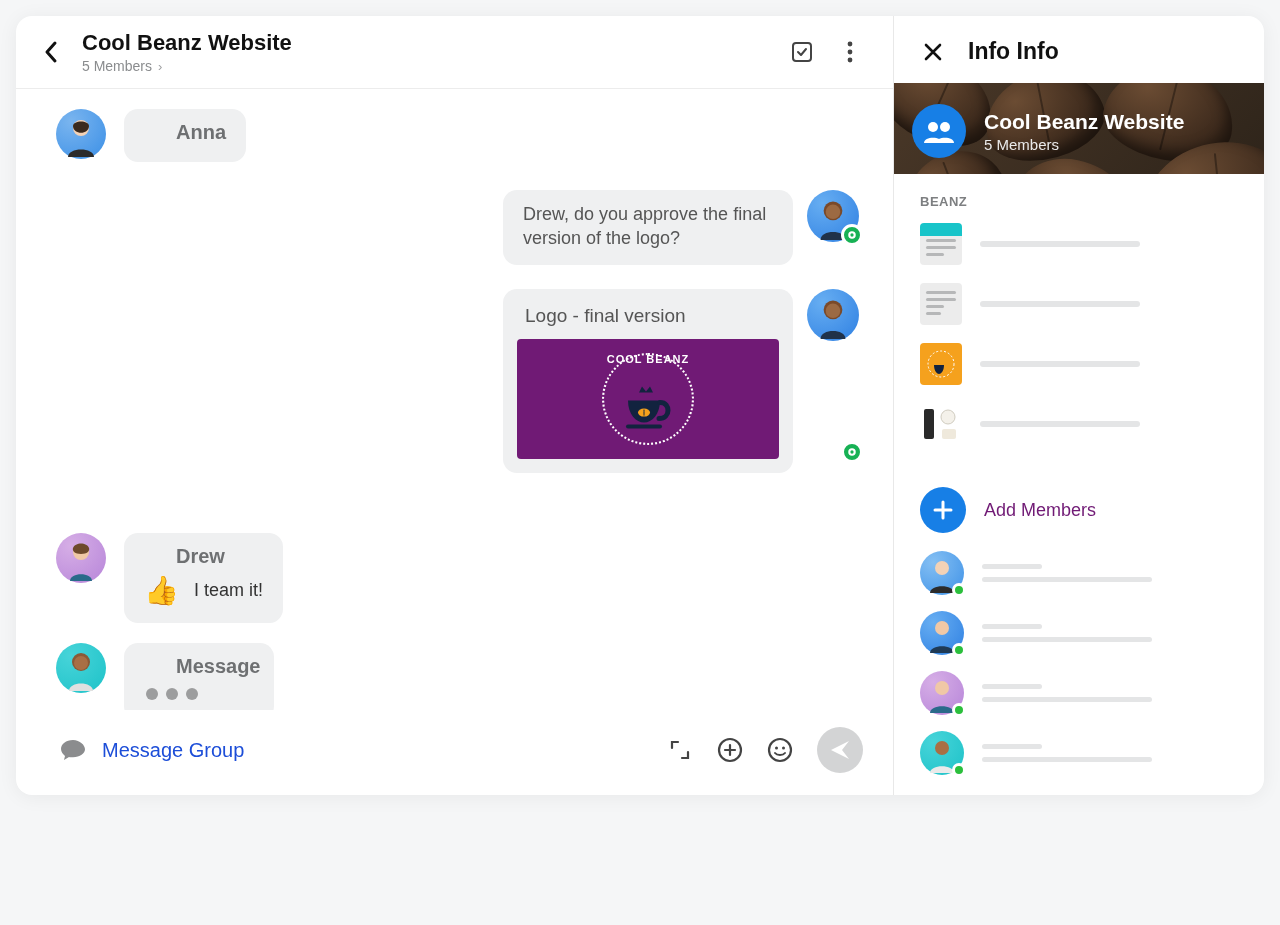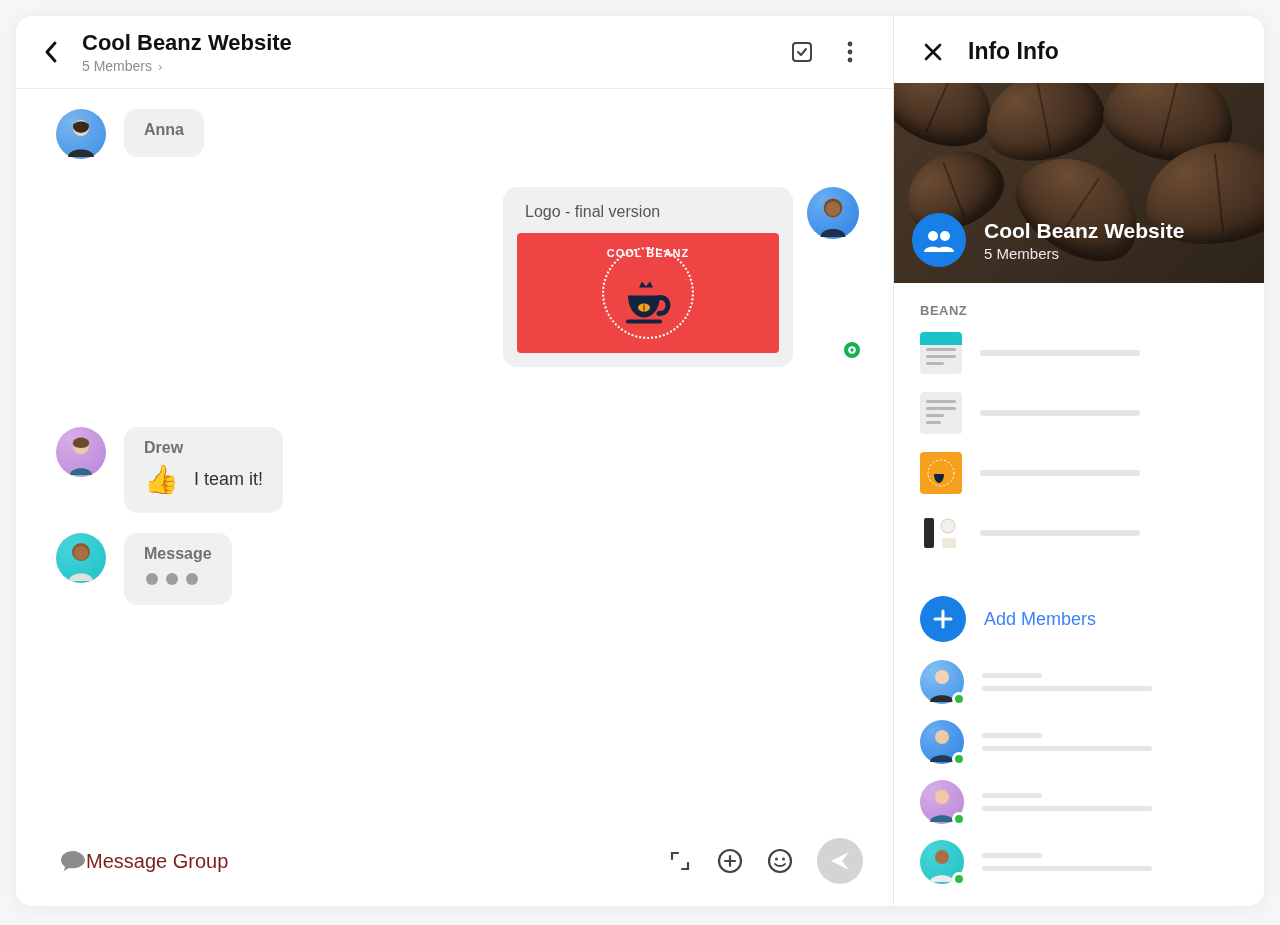--- a/index.html
+++ b/index.html
@@ -7,21 +7,21 @@
   body {
     font-family: -apple-system, BlinkMacSystemFont, "Segoe UI", Arial, sans-serif;
     background: #f5f6f7;
     display: flex;
     justify-content: center;
     align-items: flex-start;
     padding: 16px;
   }
   .app {
     width: 1248px;
-    height: 890px;
+    height: 779px;
     background: #fff;
     border-radius: 16px;
     box-shadow: 0 2px 20px rgba(0,0,0,0.06);
     display: flex;
     overflow: hidden;
   }
   
   .chat {
     flex: 1;
     display: flex;
@@ -49,42 +49,42 @@
   .avatar.blue2 { background: radial-gradient(circle at 30% 25%, #67aef2, #2f80e2); }
   .avatar.purple { background: radial-gradient(circle at 30% 25%, #d6aee6, #b785d9); }
   .avatar.teal  { background: radial-gradient(circle at 30% 25%, #47d4d9, #1dc2c8); }
   .avatar.blue3 { background: radial-gradient(circle at 30% 25%, #84bff3, #3f92e7); }
   .avatar svg.person { position:absolute; inset:0; }
   .bubble {
     background:#eff0f1; border-radius:14px; padding:12px 20px 14px 20px;
     max-width: 350px; position:relative;
   }
   .bubble.wide { max-width: 400px; }
-  .msg-name { font-weight:600; color:#6e7072; font-size:16px; margin-bottom:4px;}
+  .msg-name { font-weight:600; color:#6e7072; font-size:20px; margin-bottom:4px;margin-left:32px;}
   .msg-text { font-size:18px; color:#333; line-height:1.35; }
   .status-badge { position:absolute; bottom:-4px; right:-4px; width:22px; height:22px; border-radius:50%; background:#17b154; border:3px solid #fff; display:flex; align-items:center; justify-content:center;}
   .status-badge svg { width:12px; height:10px;}
   .msg-right-group { display:flex; flex-direction:column; gap:24px; align-items:flex-end; margin-bottom:40px;}
   .msg-right-group .compound { display:flex; flex-direction:row-reverse; align-items:flex-start; gap:14px;}
   .msg-right-group .compound .avatar { width:52px; height:52px;}
   .bubble.card { padding:14px 14px 14px 14px; }
-  .card-title { font-size:16px; color:#555; margin: 2px 6px 12px 8px;}
-  .card-img { width:262px; height:120px; border-radius:4px; background:#ef4444; position:relative; overflow:hidden;}
+  .card-title { font-size:19px; color:#555; margin: 2px 6px 12px 8px;}
+  .card-img { width:262px; height:120px; border-radius:4px; background:#701a75; position:relative; overflow:hidden;}
   
   .logo-ring { position:absolute; left:50%; top:50%; transform:translate(-50%,-50%); width:92px; height:92px; border:2px dotted #fff; border-radius:50%;}
   .logo-text { position:absolute; left:50%; top:14px; transform:translateX(-50%); color:#fff; font-weight:700; font-size:11px; letter-spacing:1px;}
   .cup { position:absolute; left:50%; top:54%; transform:translate(-50%,-40%);}
   .crown { color:#12233f;}
   .left-group { margin-top: 60px;}
   .thumbs { font-size:28px; margin-right:10px; vertical-align:middle;}
   .typing-dots { display:flex; gap:8px; padding:6px 2px;}
   .typing-dots span { width:12px; height:12px; border-radius:50%; background:#9c9d9e; display:inline-block;}
 
   .chat-input { border-top:1px solid #fff; padding:16px 30px 22px 44px; display:flex; align-items:center; gap:16px;}
-  .chat-input .field { flex:1; display:flex; align-items:center; color:#7f1d1d; font-size:20px;}
+  .chat-input .field { flex:1; display:flex; align-items:center; gap:16px; color:#1d4ed8; font-size:20px;}
   .input-actions { display:flex; align-items:center; gap:24px; }
   .send-btn { width:46px; height:46px; border-radius:50%; background:#d3d4d5; display:flex; align-items:center; justify-content:center;}
 
   
   .side { width:370px; display:flex; flex-direction:column;}
   .side-header { display:flex; align-items:center; gap:22px; padding:22px 26px 18px 26px;}
   .side-title { font-size:23px; font-weight:700; color:#111;}
   .cover { height:200px; position:relative; background: linear-gradient(135deg,#4a3828,#2e241a); overflow:hidden;}
   .bean { position:absolute; border-radius:50% 50% 48% 52% / 60% 60% 40% 40%; background: radial-gradient(ellipse at 30% 25%, #6b4c33, #3a281b 70%); box-shadow: inset -6px -8px 14px rgba(0,0,0,0.5);}
   .bean::after{content:""; position:absolute; left:50%; top:10%; width:2px; height:80%; background:rgba(0,0,0,0.35); transform:translateX(-50%) rotate(4deg); border-radius:2px;}
@@ -98,21 +98,21 @@
   .file-thumb { width:42px; height:42px; background:#ececec; border-radius:4px; position:relative; overflow:hidden; flex-shrink:0;}
   .file-thumb.doc-top { background:linear-gradient(#18c4c9 32%, #ececec 32%);}
   .doc-lines { position:absolute; left:6px; right:6px; top:16px; display:flex; flex-direction:column; gap:4px;}
   .doc-lines span{ height:3px; background:#b6b7b8; border-radius:2px;}
   .doc-lines span:nth-child(3){ width:60%;}
   .file-thumb.orange { background:#f5a11d;}
   .file-thumb.photo { background:linear-gradient(#fff,#fff);}
   .file-line { height:6px; background:#e4e5e6; border-radius:4px; flex:1; max-width:160px;}
   .members-row { display:flex; align-items:center; gap:18px; margin-bottom:18px; cursor:pointer;}
   .add-btn { width:46px; height:46px; border-radius:50%; background:#177fe6; display:flex; align-items:center; justify-content:center;}
-  .add-text { font-size:18px; color:#3b82f6;}
+  .add-text { font-size:18px; color:#701a75;}
   .member-item { display:flex; align-items:center; gap:18px; margin-bottom:16px;}
   .member-item .avatar { width:44px; height:44px; position:relative;}
   .presence { position:absolute; right:-2px; bottom:-2px; width:14px; height:14px; border-radius:50%; background:#2bbf3c; border:3px solid #fff;}
   .ph-lines { flex:1; display:flex; flex-direction:column; gap:8px;}
   .ph-lines span{ height:5px; background:#e4e5e6; border-radius:4px;}
   .ph-lines span:first-child{ width:60px;}
   .ph-lines span:last-child{ width:170px;}
   svg { display:block; }
 </style>
 </head>
@@ -160,20 +160,38 @@
               <path d="M12 48c0-10 26-10 26 0z" fill="#2b2b2b"></path>
               <path d="M17 17c0-6 16-6 16 0 0 9-16 9-16 0z" fill="#3a2a1e"></path>
             </svg>
         </div>
         <div class="bubble wide">
           <div class="msg-name">Anna</div>
         </div>
       </div>
 
       <div class="msg-right-group">
+        <div class="compound">
+          <div class="avatar blue2" style="position:relative">
+            <svg class="person" viewBox="0 0 50 50">
+                <circle cx="25" cy="20" r="9" fill="#7a4a2a"></circle>
+                <circle cx="25" cy="21" r="7" fill="#9c6a43"></circle>
+                <path d="M13 48c0-10 24-10 24 0z" fill="#20324a"></path>
+              </svg>
+            <div class="status-badge">
+              <svg viewBox="0 0 16 12">
+                  <circle cx="8" cy="6" r="5" fill="#fff"></circle>
+                  <circle cx="8" cy="6" r="2.2" fill="#17b154"></circle>
+                </svg>
+            </div>
+          </div>
+          <div class="bubble" style="max-width:290px">
+            <div class="msg-text" style="color:#555">Drew, do you approve the final version of the logo?</div>
+          </div>
+        </div>
 
         <div class="compound">
           <div class="avatar blue2" style="position:relative">
             <svg class="person" viewBox="0 0 50 50">
                 <circle cx="25" cy="20" r="9" fill="#7a4a2a"></circle>
                 <circle cx="25" cy="21" r="7" fill="#9c6a43"></circle>
                 <path d="M13 48c0-10 24-10 24 0z" fill="#20324a"></path>
               </svg>
             <div class="status-badge" style="top:auto; bottom:-122px;">
               <svg viewBox="0 0 16 12">

